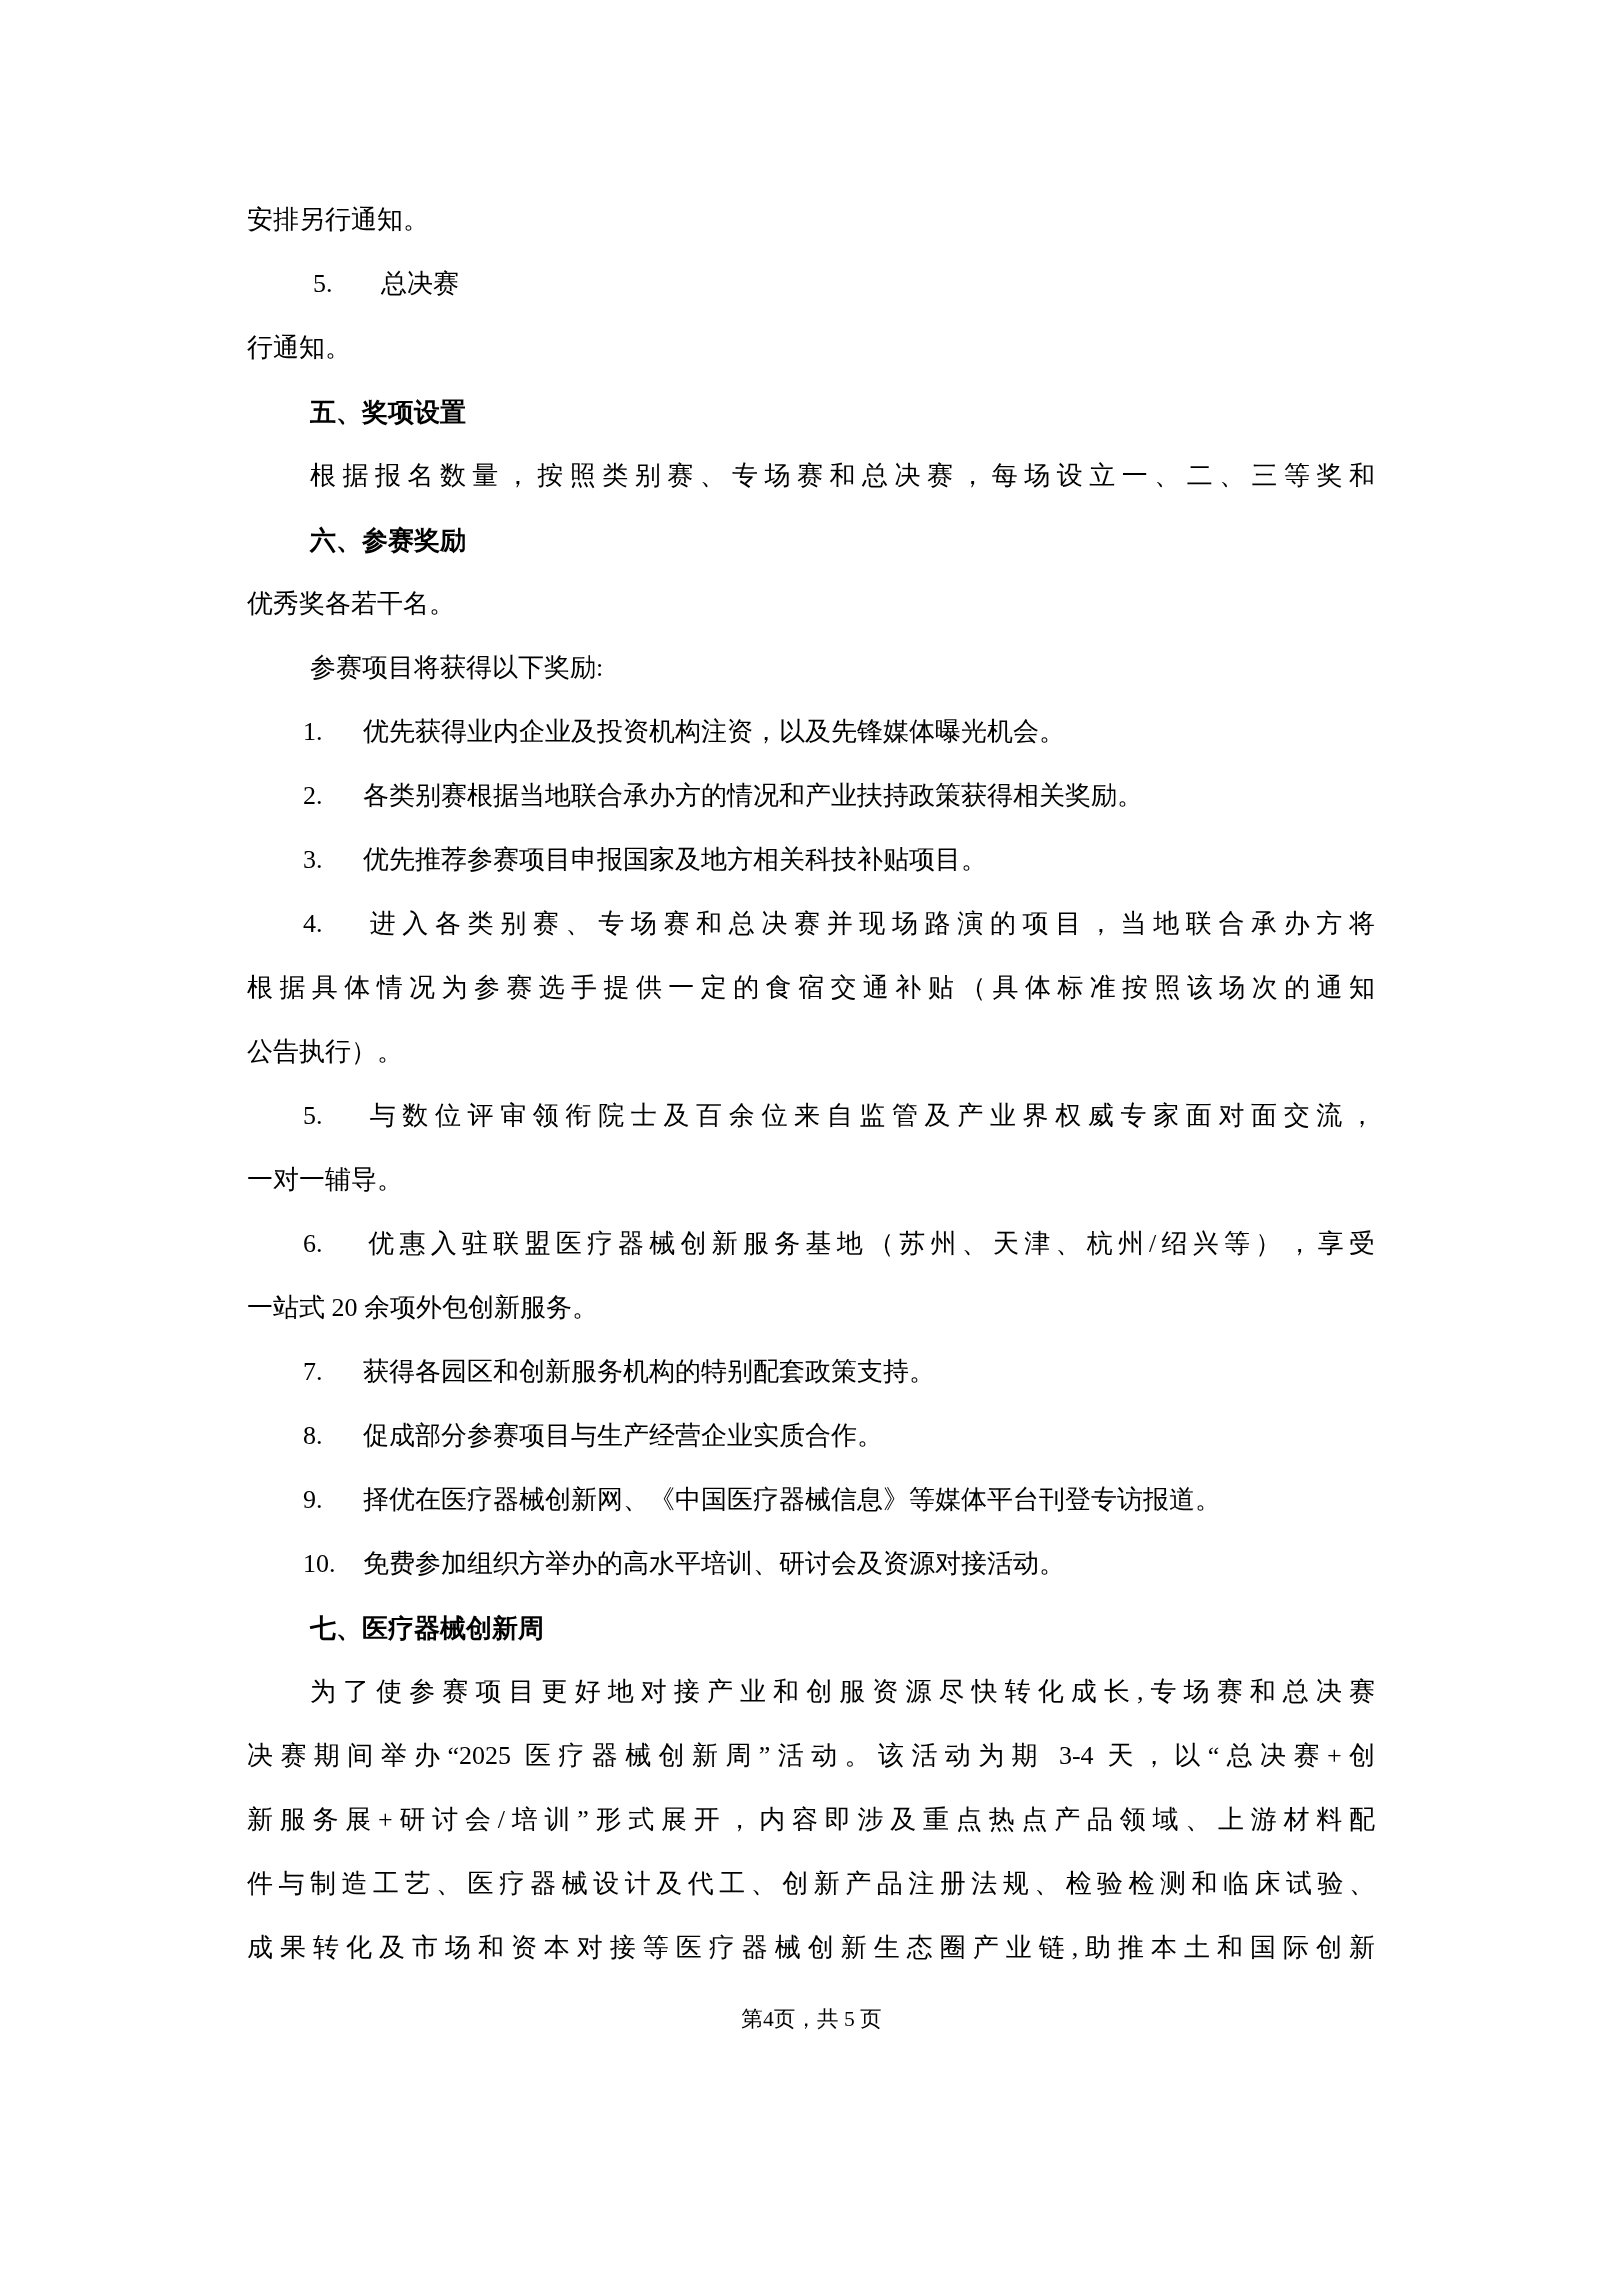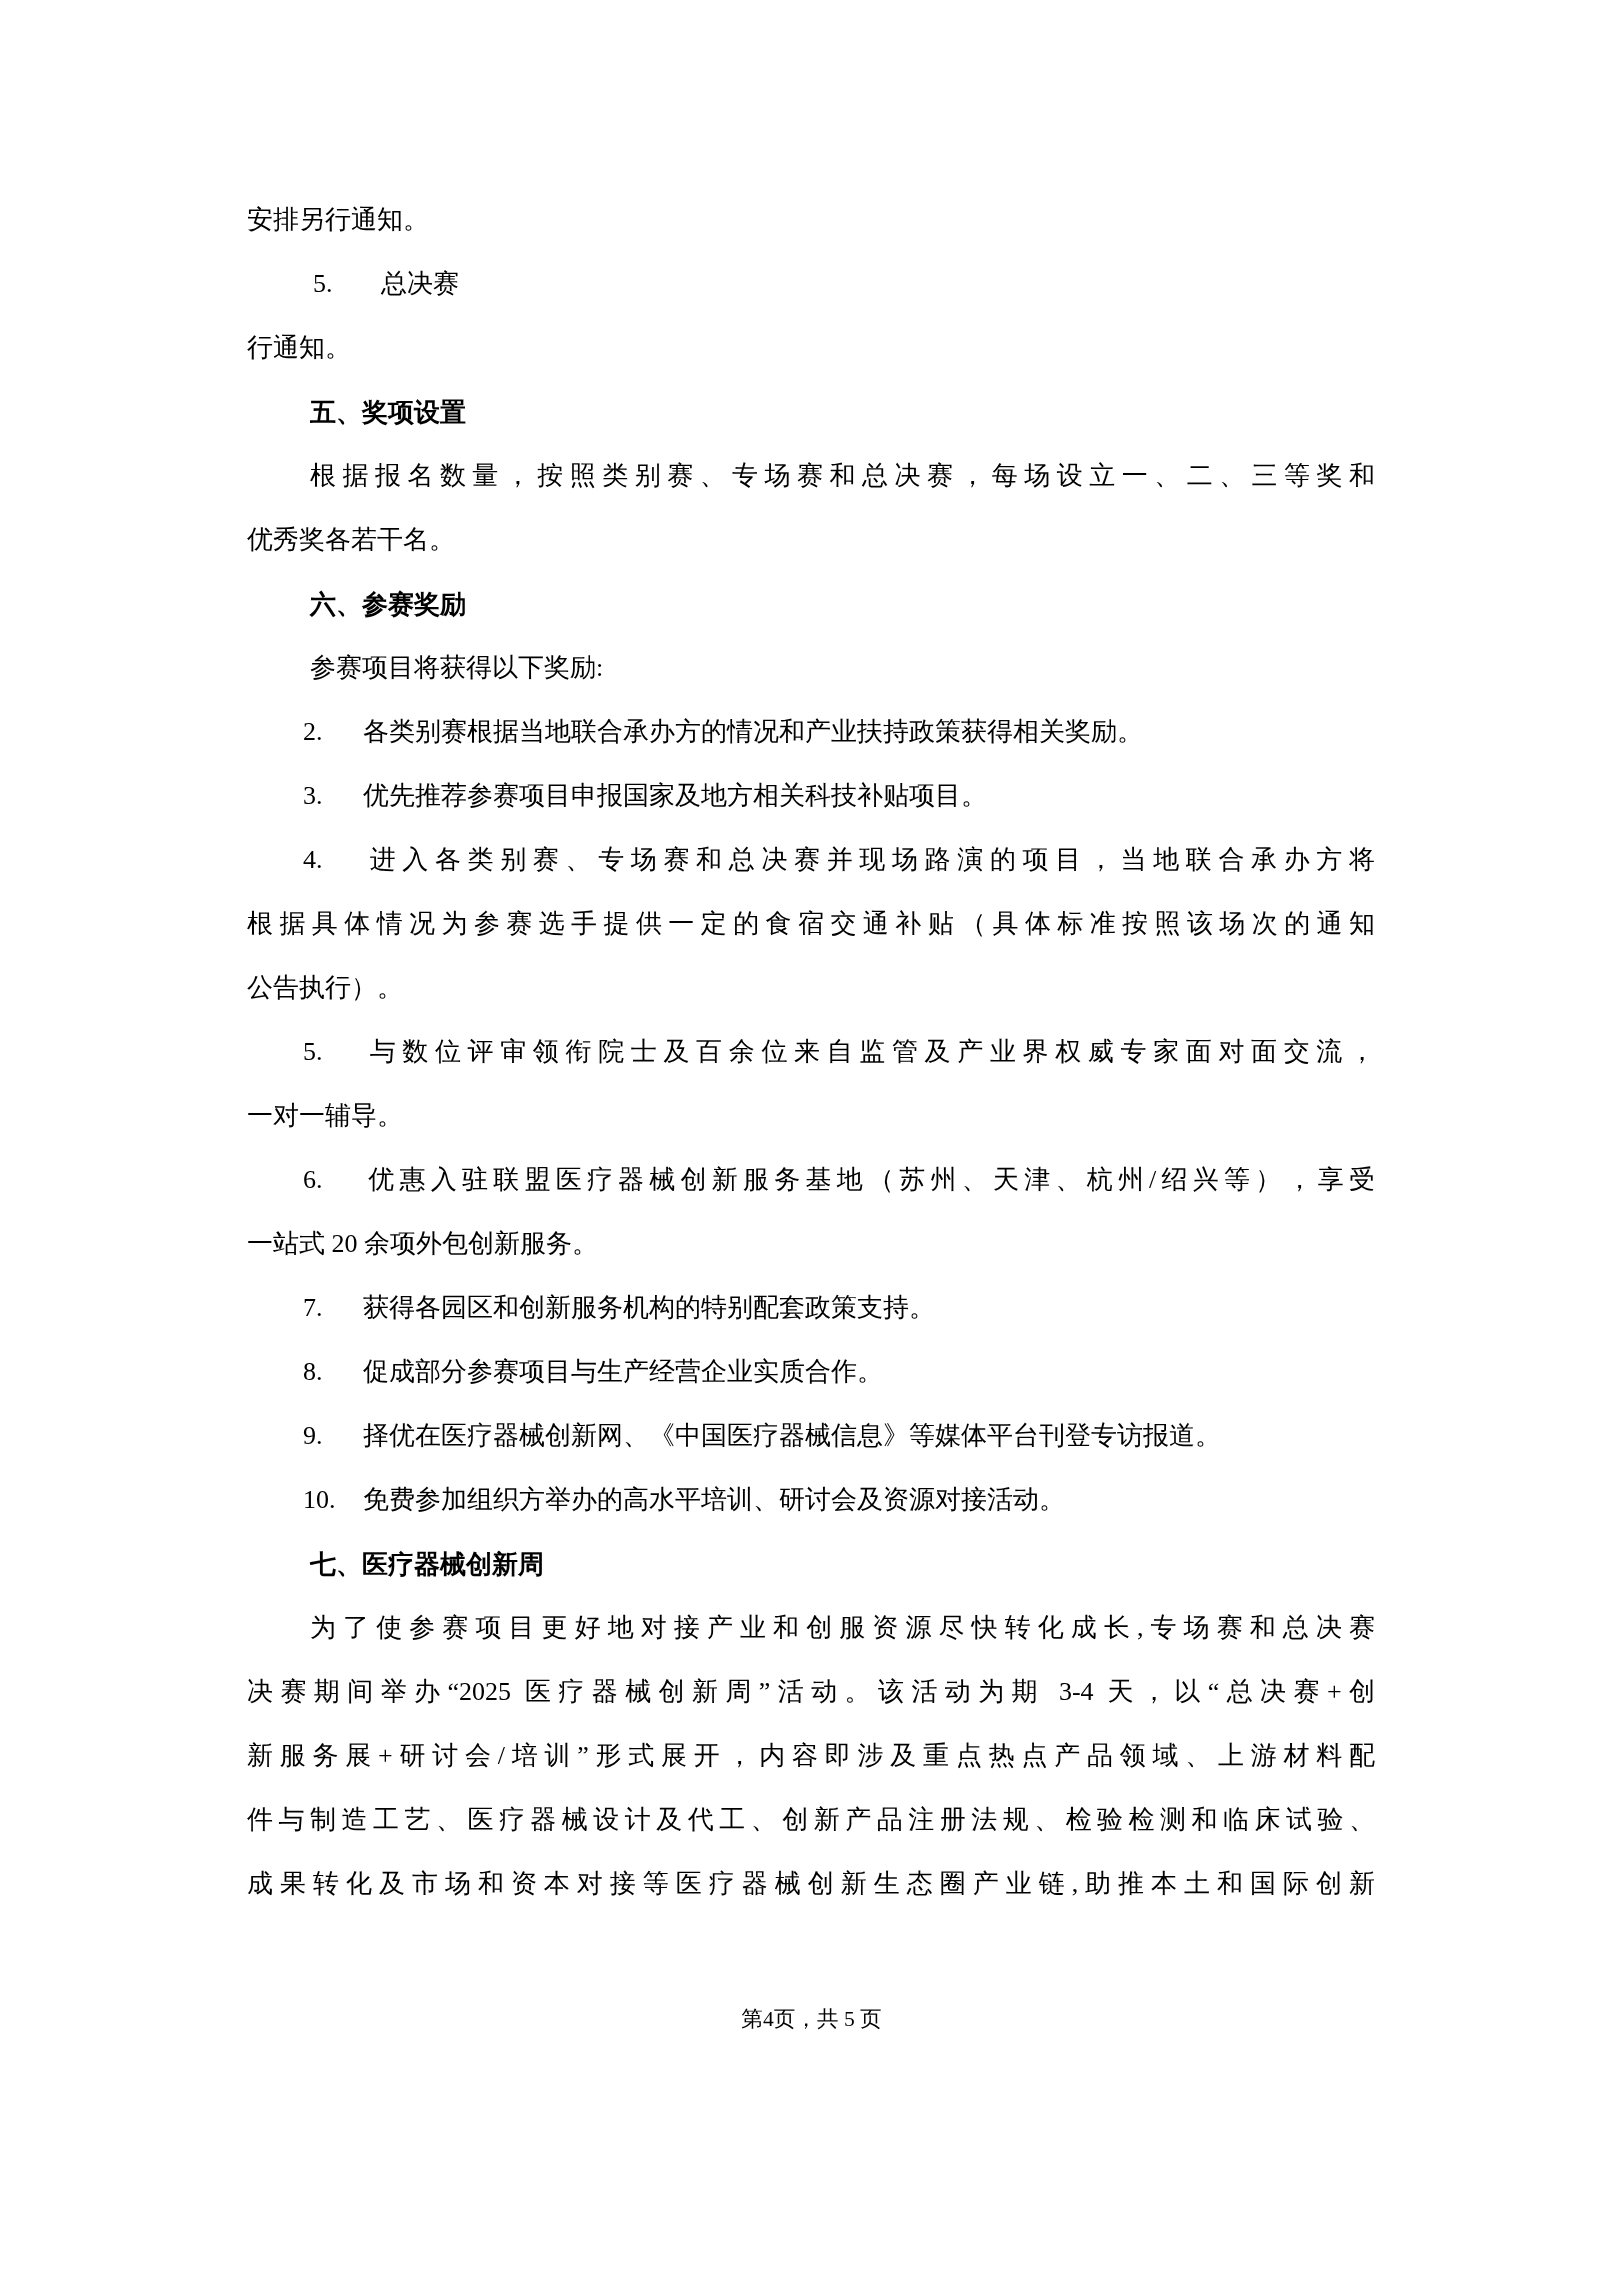--- a/index.html
+++ b/index.html
@@ -77,23 +77,24 @@
 </head>
 <body>
 
 <div class="page">
   <div class="content" id="doc-content">
       <div class="line plain"><span>安排另行通知。</span></div>
       <div class="line sub"><span class="num">5.</span><span>总决赛</span></div>
       <div class="line plain"><span>行通知。</span></div>
       <div class="line heading"><span>五、奖项设置</span></div>
       <div class="line pfirst just"><span>根据报名数量，按照类别赛、专场赛和总决赛，每场设立一、二、三等奖和</span></div>
+      <div class="line heading"><span>六、参赛奖励</span></div>
       <div class="line plain"><span>优秀奖各若干名。</span></div>
-      <div class="line heading"><span>六、参赛奖励</span></div>
       <div class="line pfirst"><span>参赛项目将获得以下奖励:</span></div>
+      <div class="line item"><span class="num">1.</span><span>优先获得业内企业及投资机构注资，以及先锋媒体曝光机会。</span></div>
       <div class="line item"><span class="num">2.</span><span>各类别赛根据当地联合承办方的情况和产业扶持政策获得相关奖励。</span></div>
       <div class="line item"><span class="num">3.</span><span>优先推荐参赛项目申报国家及地方相关科技补贴项目。</span></div>
       <div class="line item just"><span class="num">4.</span><span>进入各类别赛、专场赛和总决赛并现场路演的项目，当地联合承办方将</span></div>
       <div class="line plain just"><span>根据具体情况为参赛选手提供一定的食宿交通补贴（具体标准按照该场次的通知</span></div>
       <div class="line plain"><span>公告执行）。</span></div>
       <div class="line item just"><span class="num">5.</span><span>与数位评审领衔院士及百余位来自监管及产业界权威专家面对面交流，</span></div>
       <div class="line plain"><span>一对一辅导。</span></div>
       <div class="line item just"><span class="num">6.</span><span>优惠入驻联盟医疗器械创新服务基地（苏州、天津、杭州/绍兴等），享受</span></div>
       <div class="line plain"><span>一站式 20 余项外包创新服务。</span></div>
       <div class="line item"><span class="num">7.</span><span>获得各园区和创新服务机构的特别配套政策支持。</span></div>

